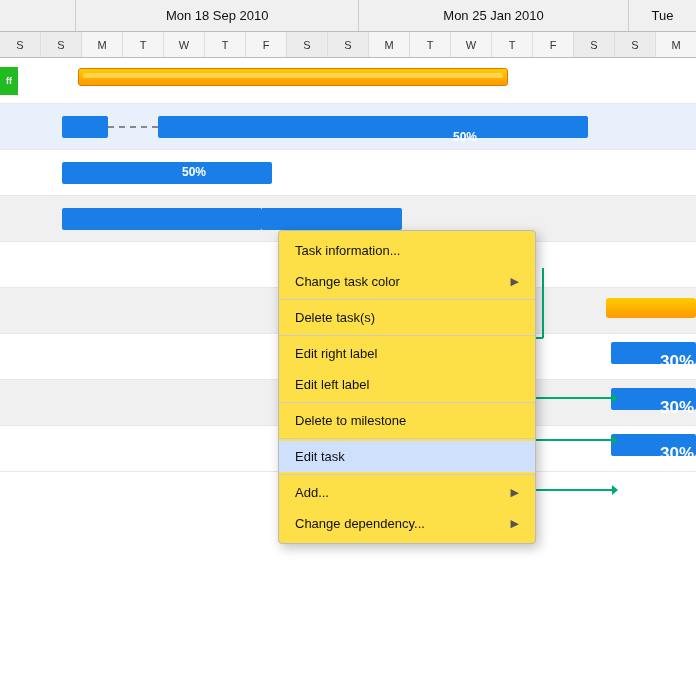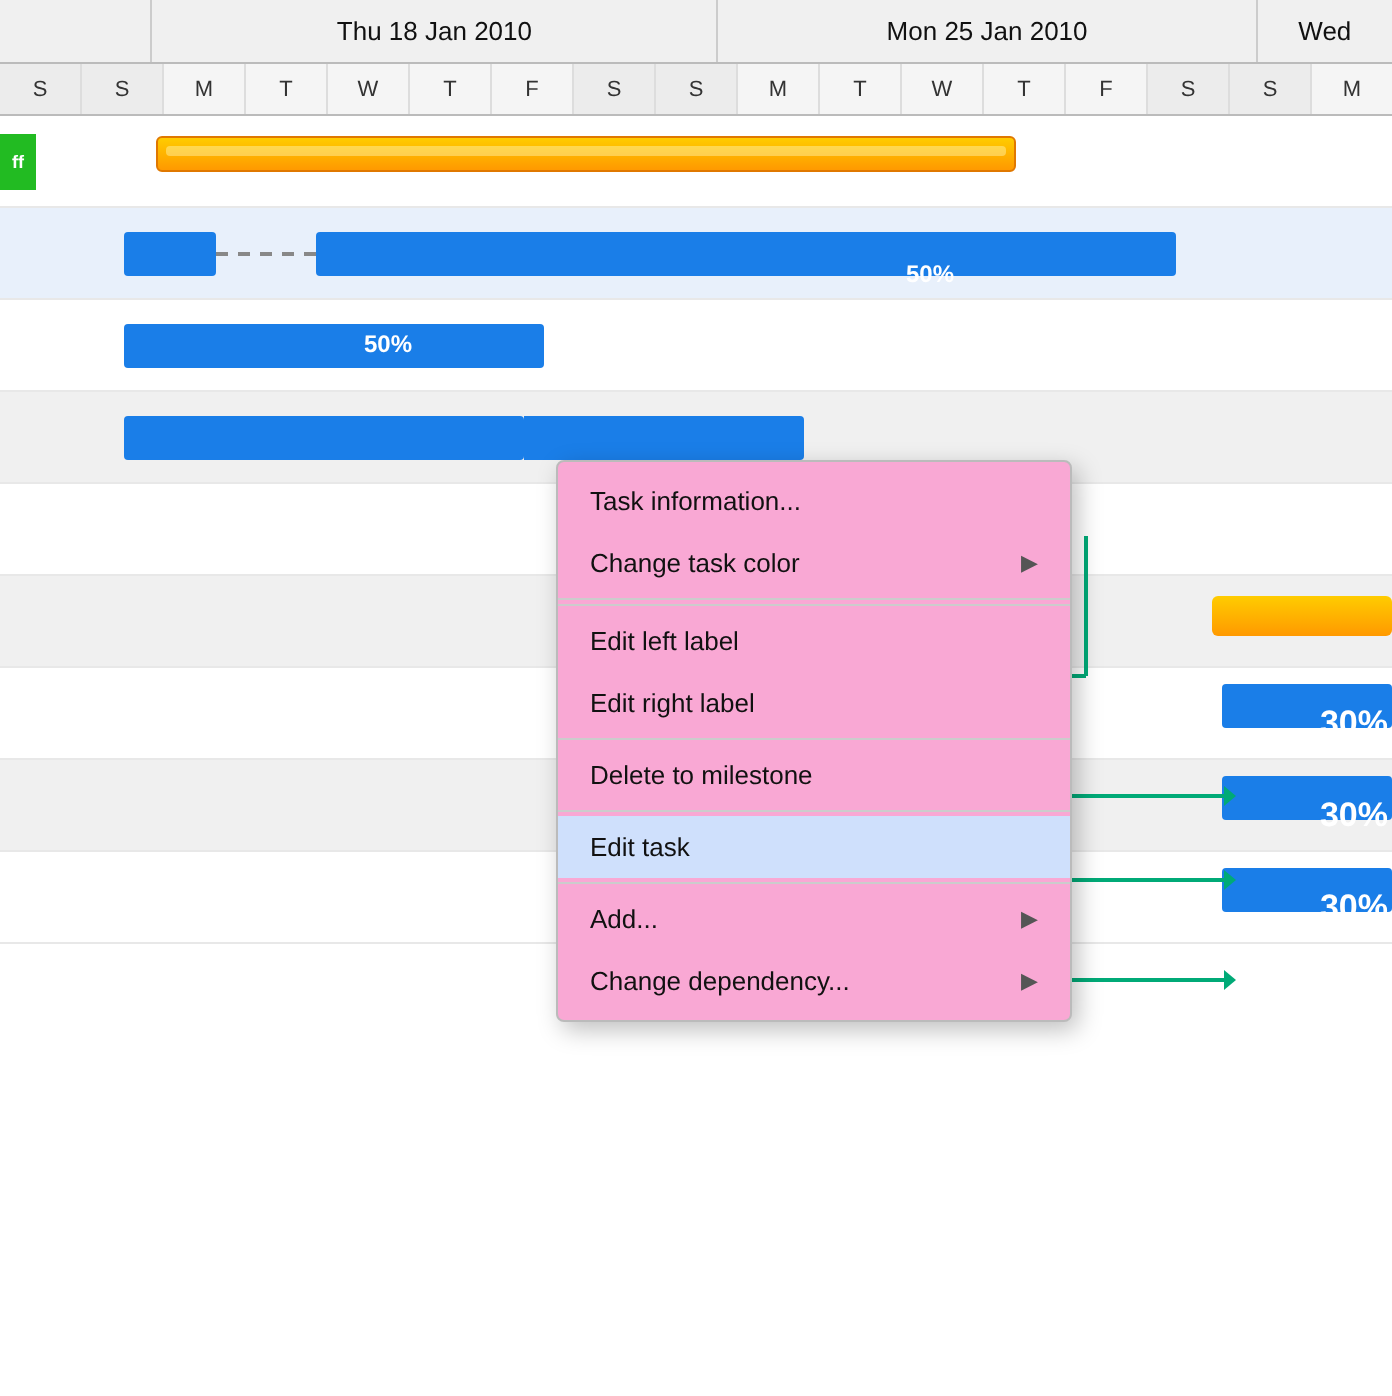--- a/index.html
+++ b/index.html
@@ -248,21 +248,21 @@
       background: linear-gradient(to bottom, #ffcc00, #ff9900);
       border-radius: 3px;
     }
 
     
     .context-menu {
       position: absolute;
       top: 230px;
       left: 278px;
       width: 258px;
-      background: #f9a8d4;
+      background: #fde047;
       border: 1px solid #bbb;
       border-radius: 4px;
       box-shadow: 3px 4px 12px rgba(0,0,0,0.25);
       z-index: 100;
       padding: 4px 0;
     }
     .context-menu-item {
       padding: 8px 16px;
       cursor: pointer;
       color: #111;
@@ -295,23 +295,23 @@
       z-index: 5;
     }
   </style>
 </head>
 <body>
 
 <div class="calendar-container">
 
   <div class="week-headers">
     <div class="week-label partial" style="flex:0.28; border-right:1px solid #ccc;"></div>
-    <div class="week-label" style="flex:1.05">Thu 18 Jan 2010</div>
+    <div class="week-label" style="flex:1.05">Mon 18 Sep 2010</div>
     <div class="week-label" style="flex:1.0">Mon 25 Jan 2010</div>
-    <div class="week-label" style="flex:0.25; border-right:none;">Wed</div>
+    <div class="week-label" style="flex:0.25; border-right:none;">Tue</div>
   </div>
 
   <div class="day-headers">
     <div class="day-cell weekend">S</div>
     <div class="day-cell weekend">S</div>
     <div class="day-cell">M</div>
     <div class="day-cell">T</div>
     <div class="day-cell">W</div>
     <div class="day-cell">T</div>
     <div class="day-cell">F</div>
@@ -426,26 +426,29 @@
 
   <div class="context-menu">
     <div class="context-menu-item">
       <span>Task information...</span>
     </div>
     <div class="context-menu-item">
       <span>Change task color</span>
       <span class="arrow">▶</span>
     </div>
     <div class="context-menu-separator"></div>
+    <div class="context-menu-item">
+      <span>Delete task(s)</span>
+    </div>
     <div class="context-menu-separator"></div>
     <div class="context-menu-item">
+      <span>Edit right label</span>
+    </div>
+    <div class="context-menu-item">
       <span>Edit left label</span>
-    </div>
-    <div class="context-menu-item">
-      <span>Edit right label</span>
     </div>
     <div class="context-menu-separator"></div>
     <div class="context-menu-item">
       <span>Delete to milestone</span>
     </div>
     <div class="context-menu-separator"></div>
     <div class="context-menu-item highlighted">
       <span>Edit task</span>
     </div>
     <div class="context-menu-separator"></div>

